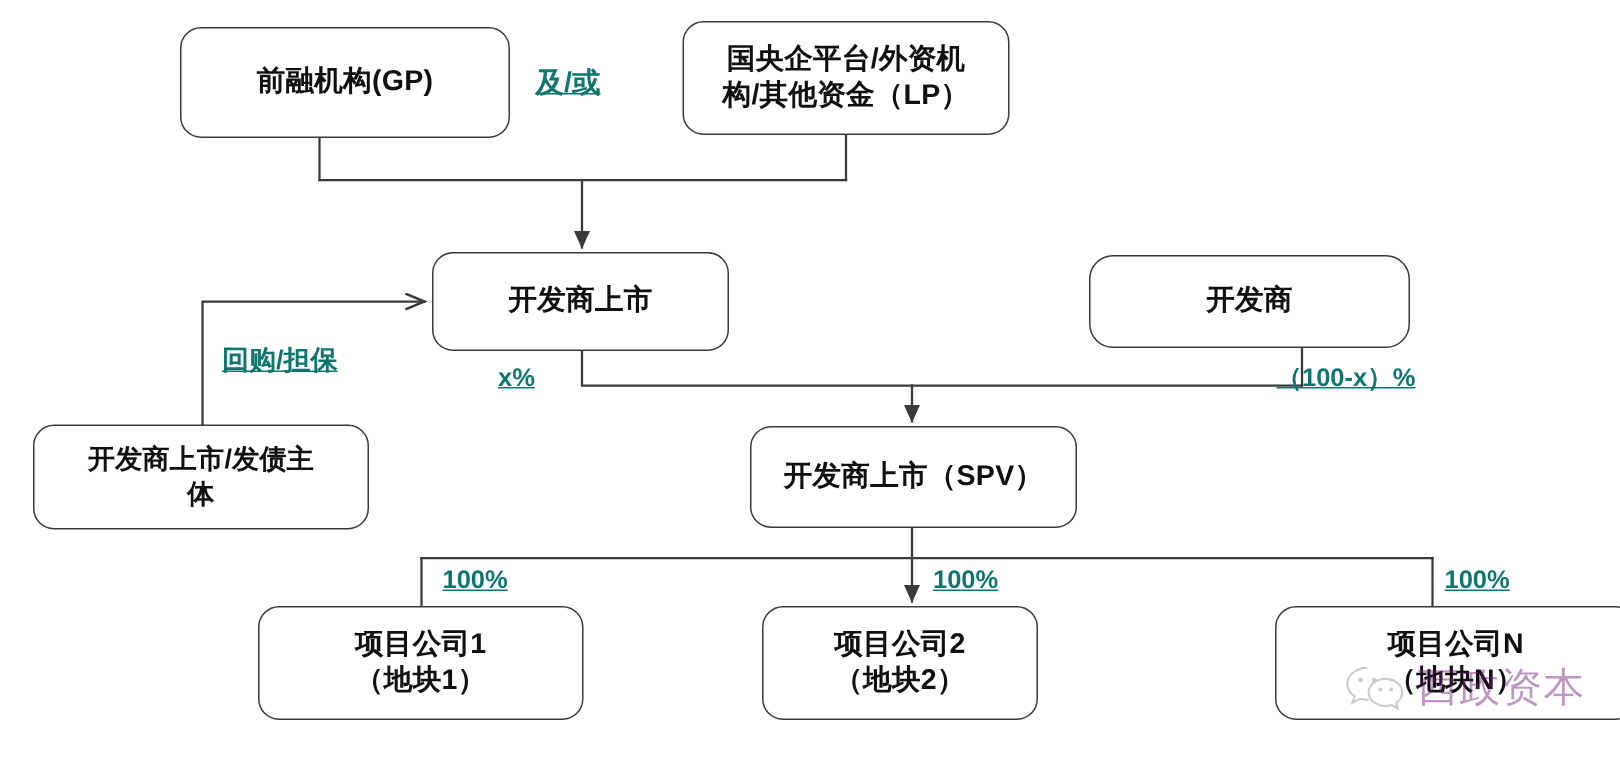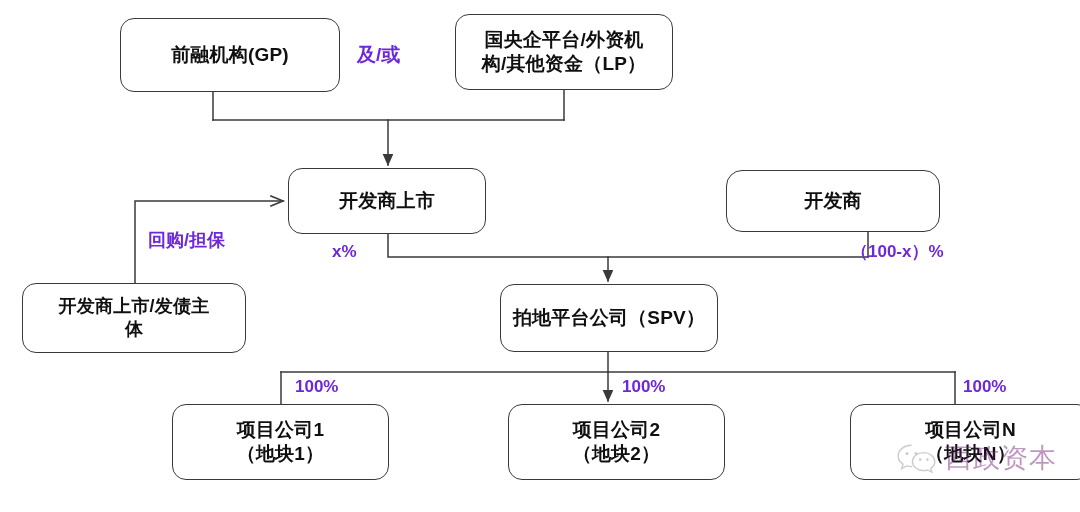--- a/index.html
+++ b/index.html
@@ -42,24 +42,25 @@
     letter-spacing: 0.2px;
     padding: 2px 6px;
     z-index: 3;
   }
   .node-label {
     display: block;
     white-space: pre-line;
   }
   .edge-label {
     position: absolute;
-    color: #6d28d9;
+    color: #0f766e;
     font-weight: 700;
     white-space: nowrap;
     z-index: 4;
+    text-decoration: underline;
   }
   .watermark {
     position: absolute;
     z-index: 6;
     display: flex;
     align-items: center;
     gap: 4px;
     opacity: 0.45;
     pointer-events: none;
   }
@@ -131,29 +132,29 @@
   <div class="node" style="left:726px; top:170px; width:214px; height:62px; font-size:19px;border-radius:16px;">
     <span class="node-label">开发商</span>
   </div>
 
   <div class="node" style="left:22px; top:283px; width:224px; height:70px; font-size:18px;border-radius:14px;">
     <span class="node-label">开发商上市/发债主
 体</span>
   </div>
 
   <div class="node" style="left:500px; top:284px; width:218px; height:68px; font-size:19px;">
-    <span class="node-label">拍地平台公司（SPV）</span>
+    <span class="node-label">开发商上市（SPV）</span>
   </div>
 
   <div class="node" style="left:172px; top:404px; width:217px; height:76px; font-size:19px;">
     <span class="node-label">项目公司1
 （地块1）</span>
   </div>
 
-  <div class="node" style="left:508px; top:404px; width:217px; height:76px; font-size:19px;">
+  <div class="node" style="left:508px; top:404px; width:184px; height:76px; font-size:19px;">
     <span class="node-label">项目公司2
 （地块2）</span>
   </div>
 
   <div class="node" style="left:850px; top:404px; width:241px; height:76px; font-size:19px;">
     <span class="node-label">项目公司N
 （地块N）</span>
   </div>
 
   <div class="edge-label" style="left:357px; top:42px; font-size:19px;">及/或</div>

